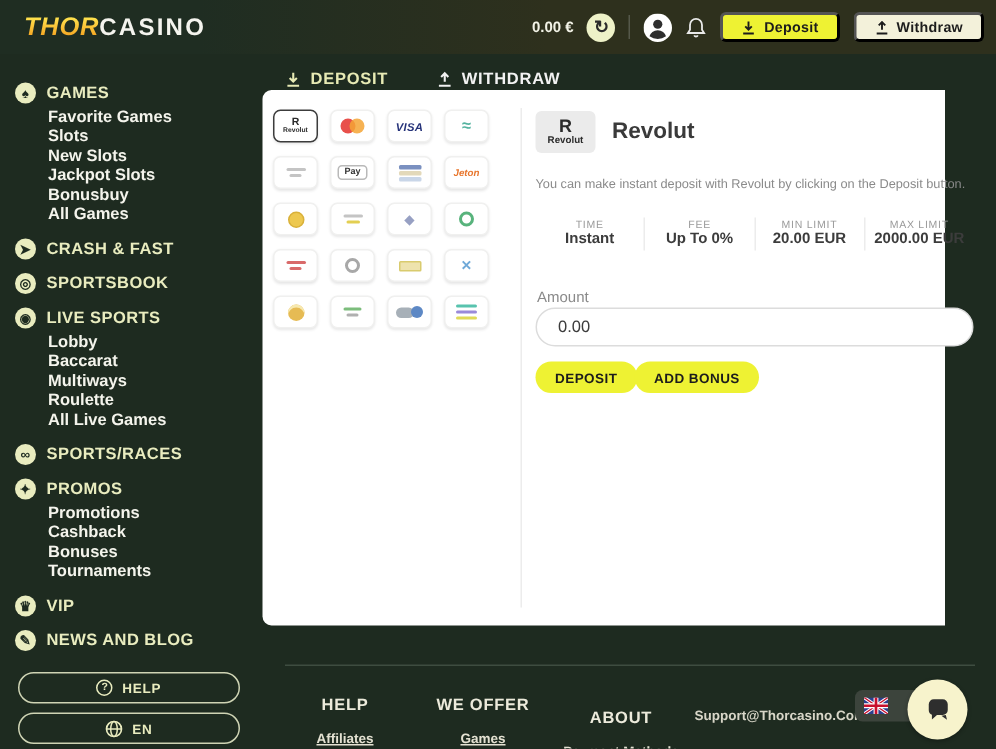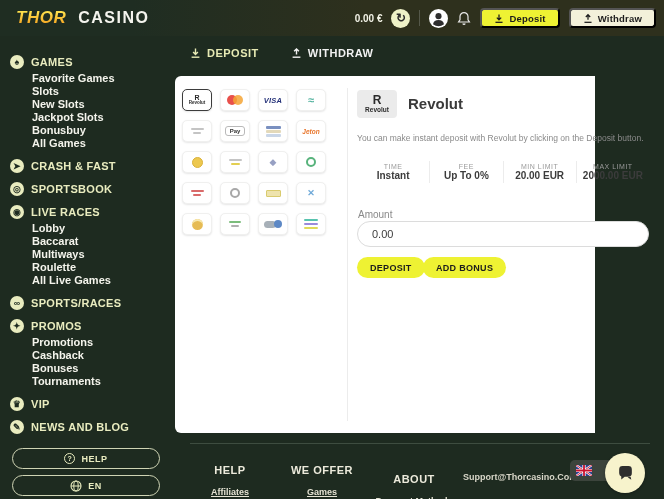--- a/index.html
+++ b/index.html
@@ -9,21 +9,21 @@
     background:#1e2b20;
     position:relative;
   }
   
   .topbar{
     position:absolute; top:0; left:0; width:664px; height:36px;
     background:linear-gradient(90deg,#1f2d22 0%,#1f2d22 20%,#2e301d 55%,#2e301d 100%);
     display:flex; align-items:center; justify-content:space-between;
     padding:0 8px 0 16px;
   }
-  .brand{ display:flex; align-items:baseline; gap:12px; cursor:pointer; }
+  .brand{ display:flex; align-items:baseline; gap:0; cursor:pointer; }
   .brand-thor{
     font-size:17px; font-weight:bold; font-style:italic; letter-spacing:.5px;
     background:linear-gradient(180deg,#ffe14d 20%,#f5a623 80%);
     -webkit-background-clip:text; background-clip:text; color:transparent;
   }
   .brand-casino{ font-size:16px; font-weight:bold; color:#f4f4ee; letter-spacing:1.5px; }
   .top-right{ display:flex; align-items:center; gap:9px; }
   .balance{ font-size:10px; font-weight:bold; color:#f2f2e6; }
   .circle-btn{
     width:19px; height:19px; border-radius:50%; background:#eef2c8;
@@ -66,21 +66,21 @@
     font-size:7px; display:flex; align-items:center; justify-content:center; color:#e9ecbf;
   }
   
   .tabs{ position:absolute; top:47px; left:190px; display:flex; gap:32px; }
   .tab{ display:flex; align-items:center; gap:6px; font-size:11px; font-weight:bold;
         letter-spacing:.5px; cursor:pointer; }
   .tab.active{ color:#e7eab4; }
   .tab.inactive{ color:#f2f2f2; }
   
   .panel{
-    position:absolute; left:175px; top:76px; width:420px; height:357px;
+    position:absolute; left:175px; top:60px; width:455px; height:357px;
     background:#ffffff; border-radius:6px 0 0 6px;
   }
   .grid{
     position:absolute; left:7px; top:13px;
     display:grid; grid-template-columns:repeat(4,30px); grid-auto-rows:22px; gap:9px 8px;
   }
   .tile{
     background:#fff; border:1px solid #f0f0ef; border-radius:5px;
     box-shadow:0 1px 2px rgba(0,0,0,.10);
     display:flex; align-items:center; justify-content:center; cursor:pointer;
@@ -216,21 +216,21 @@
   <div class="sec">
     <span class="sic">➤</span>
     <span>CRASH &amp; FAST</span>
   </div>
   <div class="sec">
     <span class="sic">◎</span>
     <span>SPORTSBOOK</span>
   </div>
   <div class="sec">
     <span class="sic">◉</span>
-    <span>LIVE RACES</span>
+    <span>LIVE SPORTS</span>
   </div>
   <div class="subs">
     <div class="sub">Lobby</div>
     <div class="sub">Baccarat</div>
     <div class="sub">Multiways</div>
     <div class="sub">Roulette</div>
     <div class="sub">All Live Games</div>
   </div>
   <div class="sec">
     <span class="sic">∞</span>

